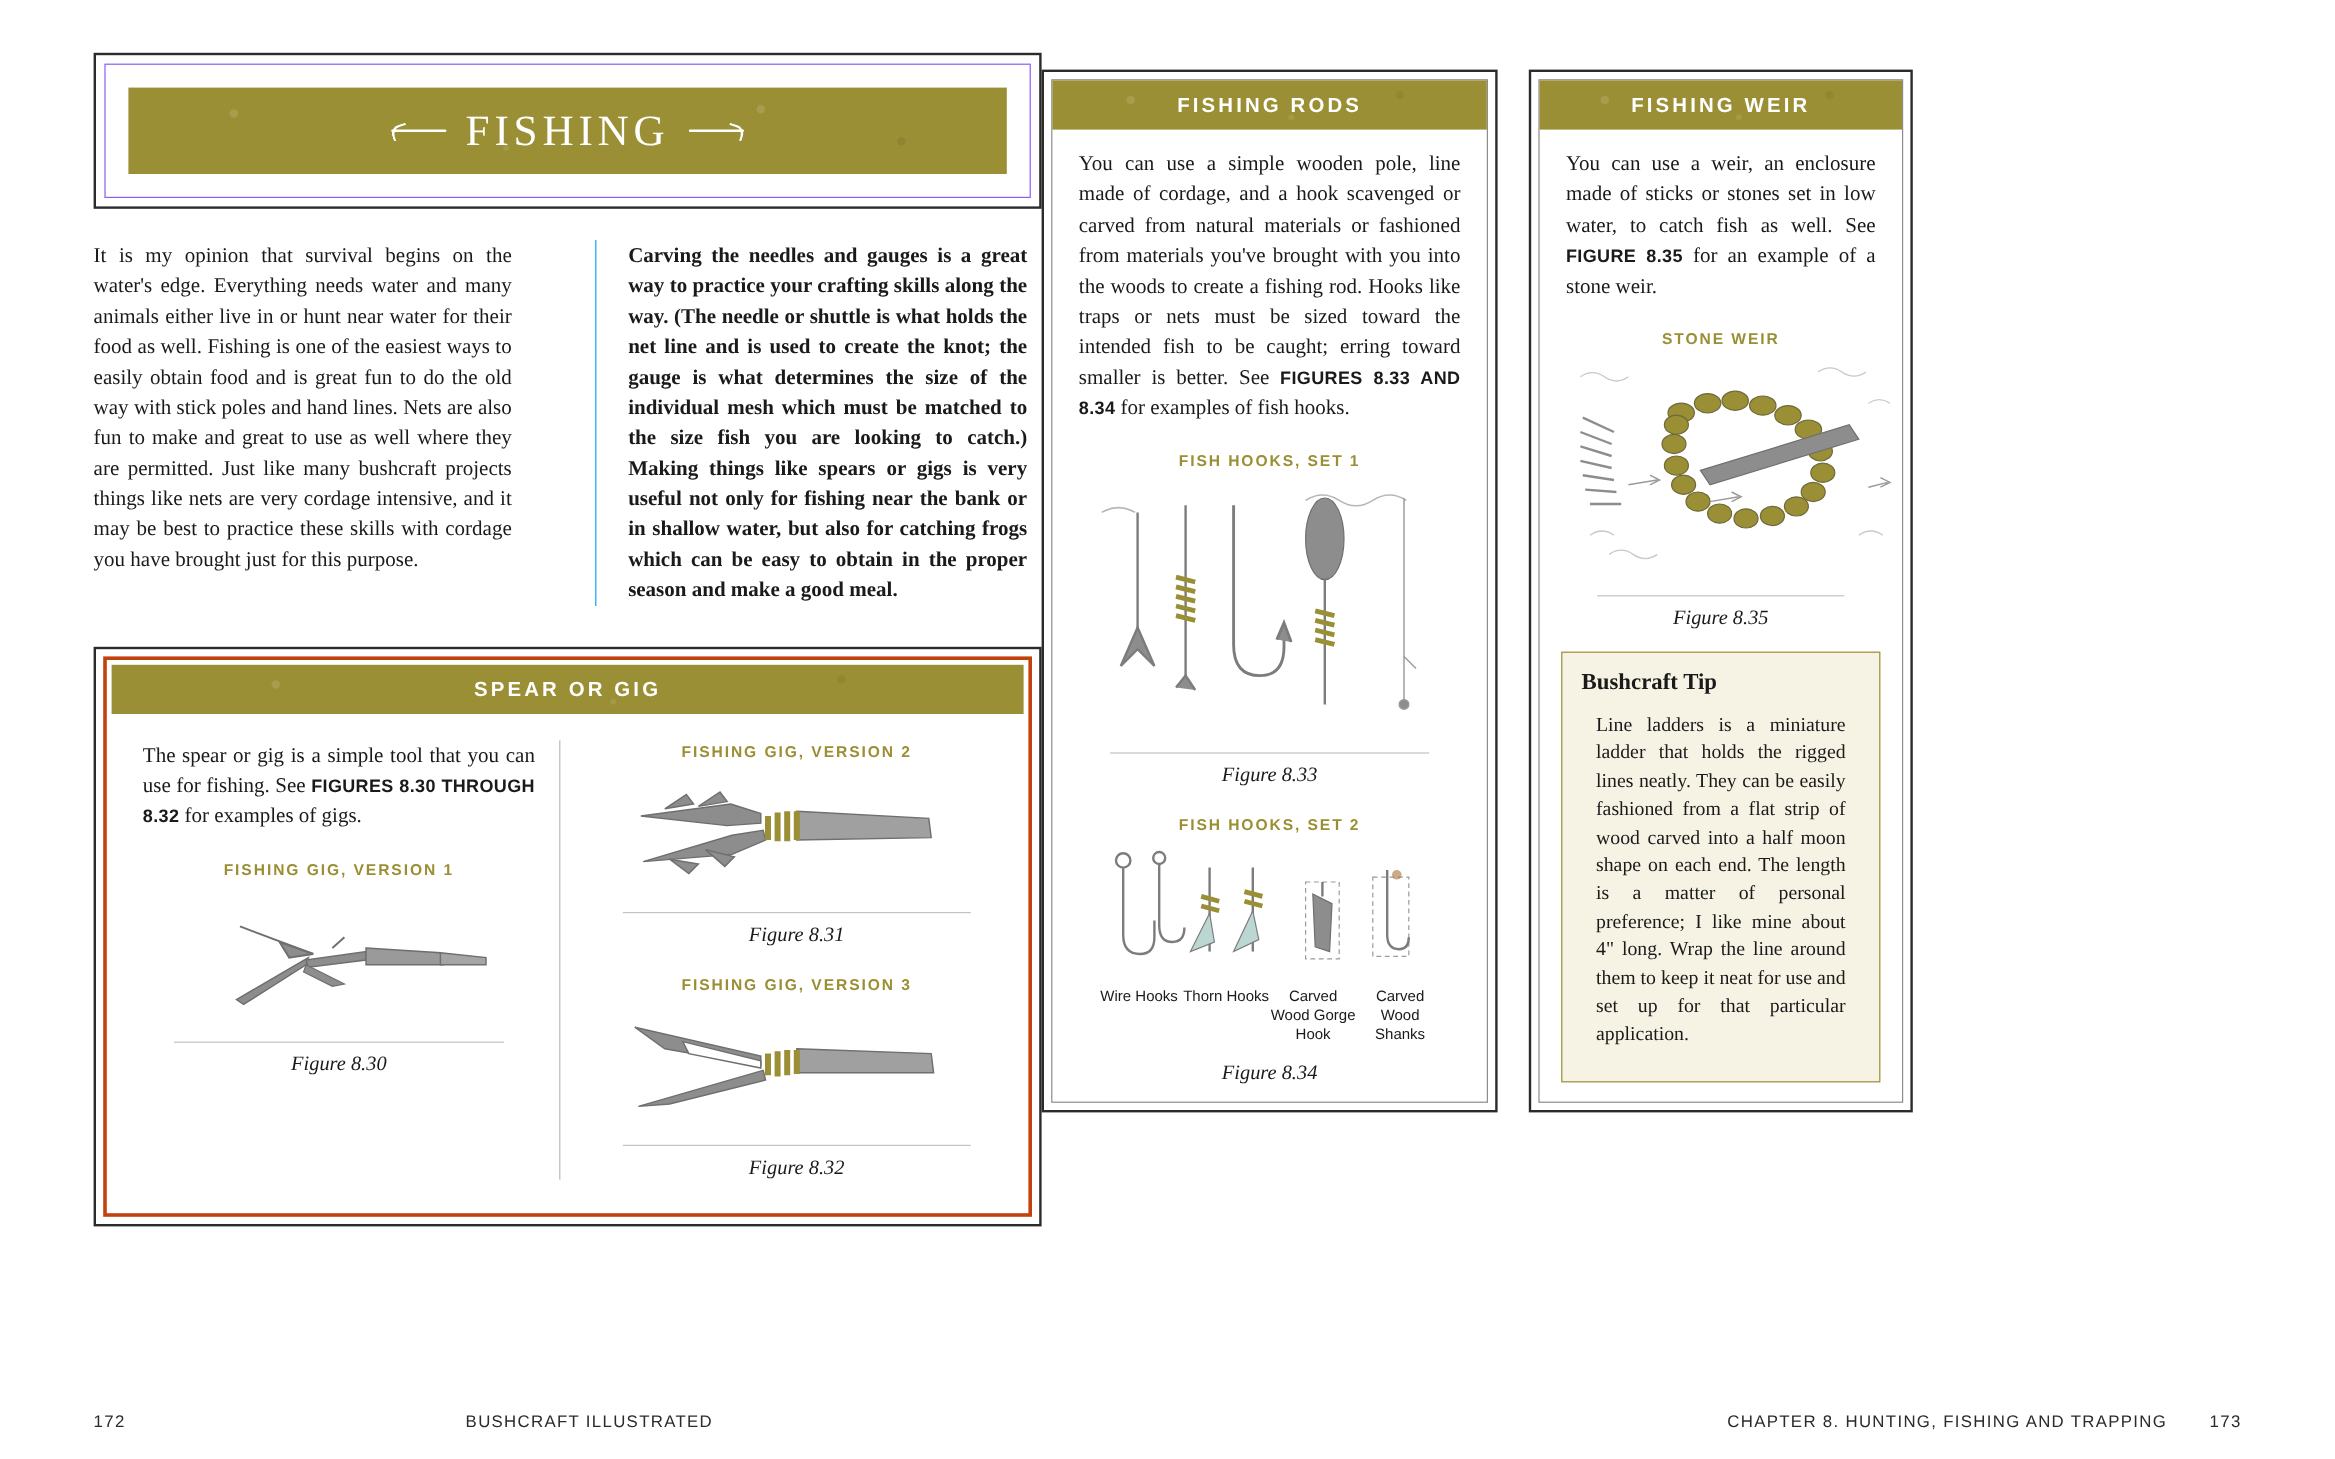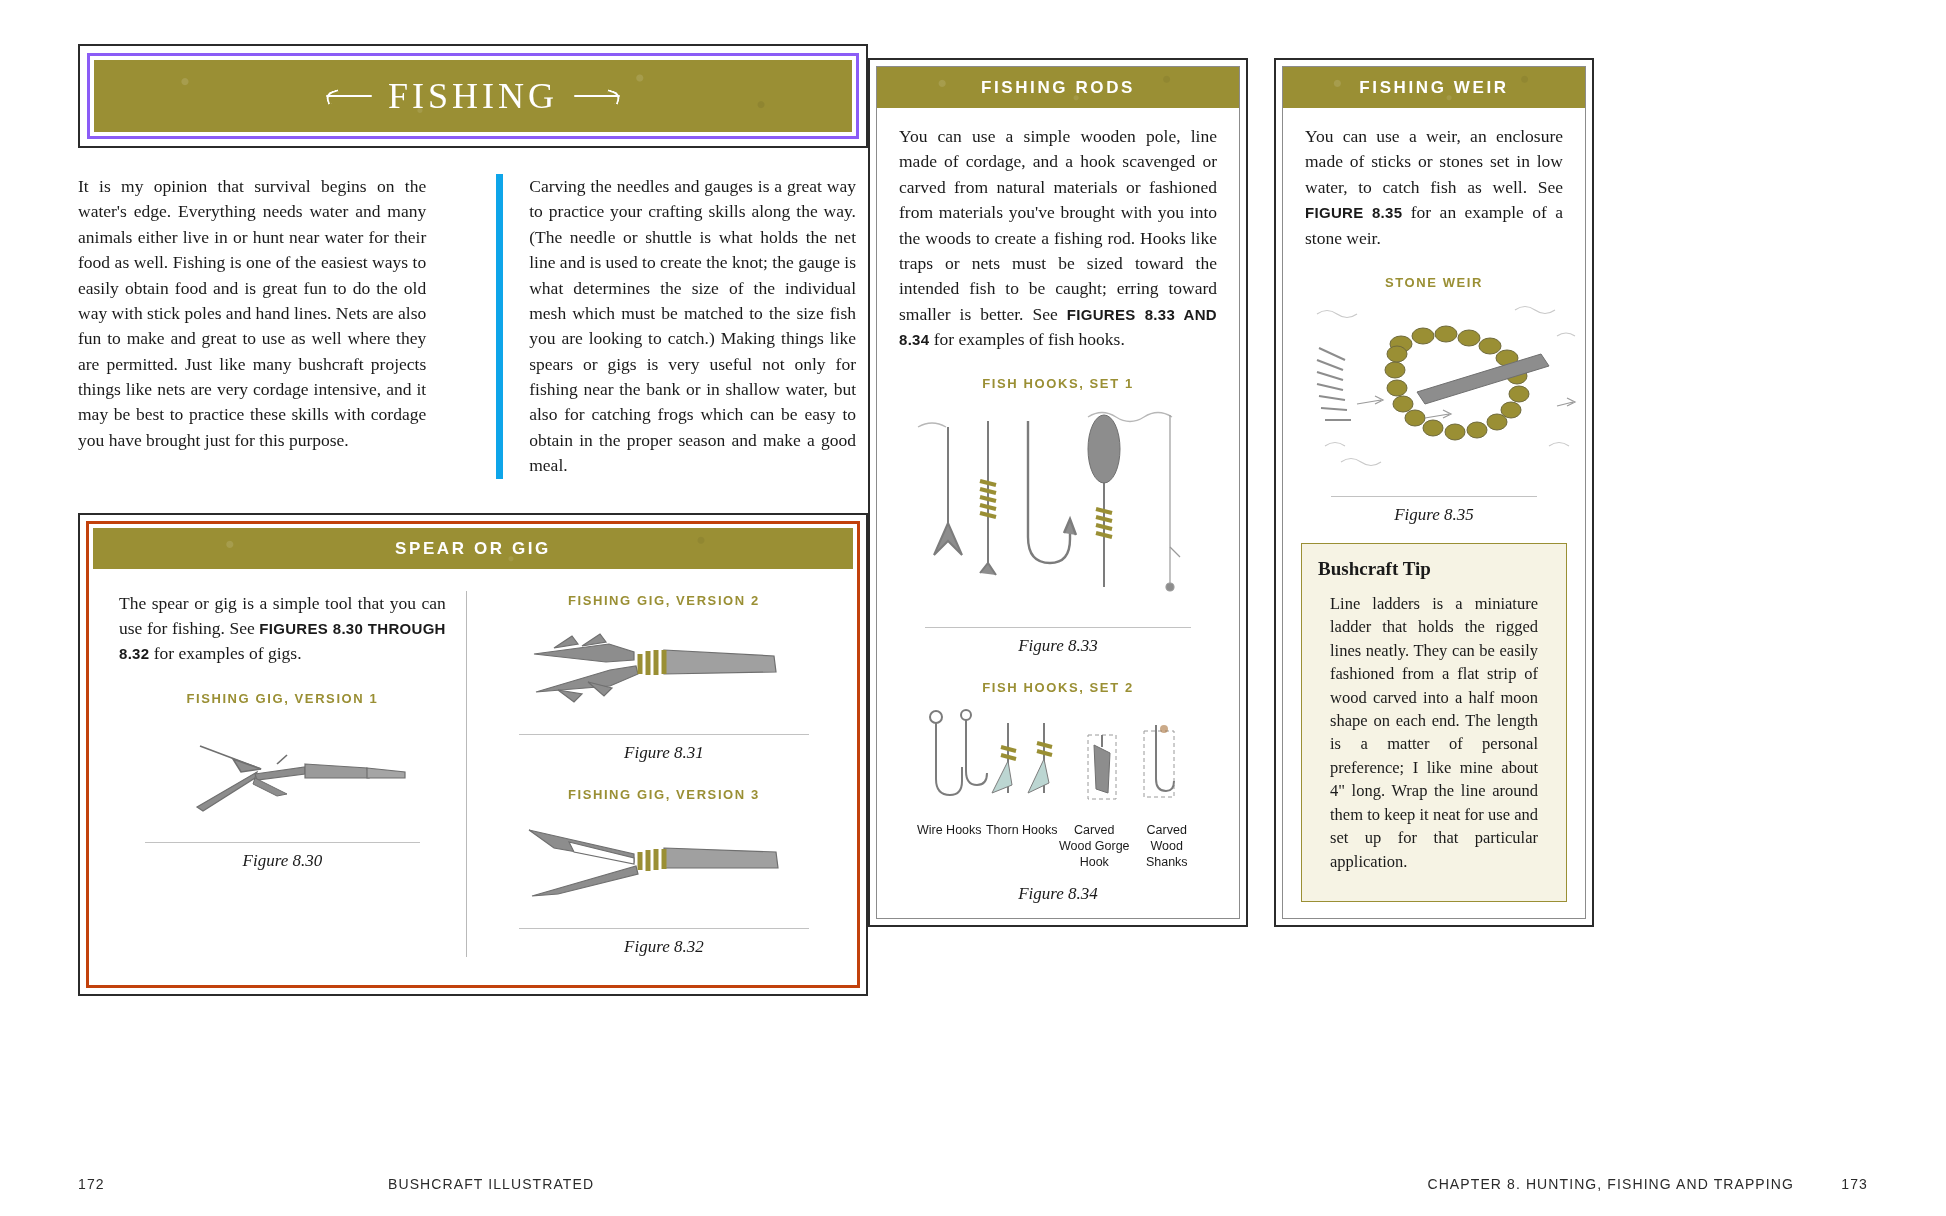--- a/index.html
+++ b/index.html
@@ -14,22 +14,22 @@
   .page{position:absolute;top:0;left:0;width:1946px;height:1216px;}
 
   
   .left-page{position:absolute;left:78px;top:44px;width:790px;}
 
   .banner-outer{
     border:2px solid #2b2b2b;
     padding:7px;
   }
   .banner-inner{
-    border:3px solid #8b5cf6;
-    padding:4px;
+    border:1px solid #8b5cf6;
+    padding:19px;
     text-align:center;
   }
   .banner-fill{
     background:#9a8f34;
     background-image:
       radial-gradient(circle at 12% 30%, rgba(255,255,255,0.13) 0 3px, transparent 4px),
       radial-gradient(circle at 43% 70%, rgba(255,255,255,0.10) 0 2px, transparent 3px),
       radial-gradient(circle at 72% 25%, rgba(255,255,255,0.12) 0 3px, transparent 4px),
       radial-gradient(circle at 88% 62%, rgba(0,0,0,0.07) 0 3px, transparent 4px);
     height:72px;
@@ -65,22 +65,22 @@
   }
   .intro-col{
     width:50%;
     font-size:17.5px;
     line-height:1.45;
     text-align:justify;
     padding-right:22px;
     box-sizing:border-box;
   }
   .intro-col.second{
-    border-left:7px solid #0ea5e9;
-    padding-left:26px;padding-right:12px;
+    border-left:1px solid #0ea5e9;
+    padding-left:26px;padding-right:12px;font-weight:bold;
   }
   .intro-col p{margin:0;text-indent:0;}
 
   .spear-box{
     margin-top:34px;
     border:2px solid #2b2b2b;
     padding:6px;
   }
   .spear-box-inner{border:3px solid #c2410c;padding:4px;}
 
@@ -146,21 +146,21 @@
   .tip-title{
     font-family:"Liberation Serif", serif;
     font-weight:bold;font-size:19px;margin:0 0 6px;
   }
   .tip-box p{font-size:16.5px;line-height:1.42;text-align:justify;margin:12px;}
 
   
   .footer{position:absolute;bottom:40px;left:0;width:1946px;font-family:"Liberation Sans", sans-serif;font-size:14px;letter-spacing:1.1px;color:#2b2b2b;}
   .pg-left{position:absolute;left:78px;}
   .book-title{position:absolute;left:388px;}
-  .chap-footer{position:absolute;right:152px;text-align:right;}
+  .chap-footer{position:absolute;right:140px;text-align:right;}
   .pg-right{position:absolute;right:78px;}
 
   
   .art{display:block;margin:0 auto;}
   .hooks-legend{
     display:flex;justify-content:space-between;
     font-family:"Liberation Sans", sans-serif;
     font-size:12.5px;line-height:1.25;text-align:center;
     padding:0 14px;margin-top:2px;
   }

